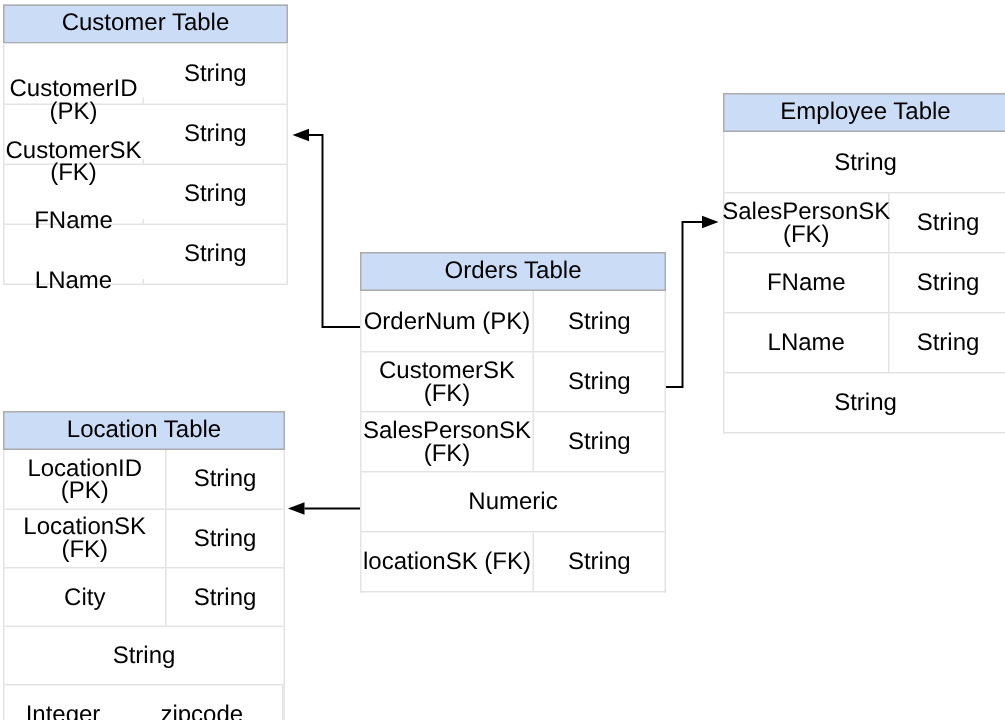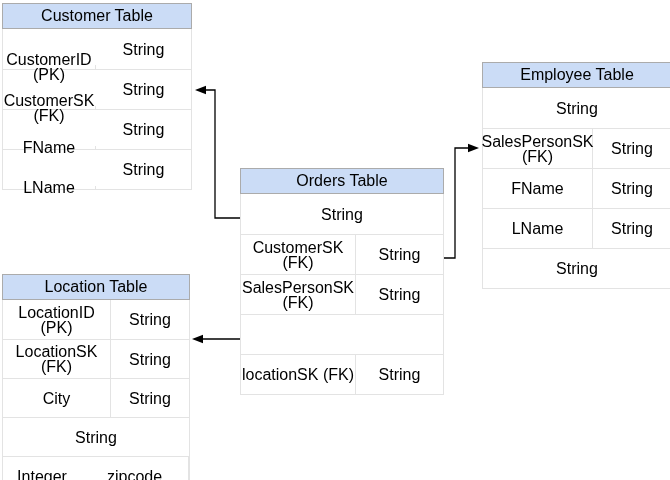--- a/index.html
+++ b/index.html
@@ -93,32 +93,34 @@
         <div class="cell field">LName</div>
         <div class="cell type">String</div>
       </div>
     </div>
   </div>
 
   <div class="table" id="orders">
     <div class="thead">Orders Table</div>
     <div class="tbody">
       <div class="trow">
+        <div class="cell field">OrderNum (PK)</div>
         <div class="cell type">String</div>
       </div>
       <div class="trow">
         <div class="cell field">CustomerSK (FK)</div>
         <div class="cell type">String</div>
       </div>
       <div class="trow">
         <div class="cell field">SalesPersonSK
 (FK)</div>
         <div class="cell type">String</div>
       </div>
       <div class="trow">
+        <div class="cell type">Numeric</div>
       </div>
       <div class="trow">
         <div class="cell field">locationSK (FK)</div>
         <div class="cell type">String</div>
       </div>
     </div>
   </div>
 
   <div class="table" id="employee">
     <div class="thead">Employee Table</div>

